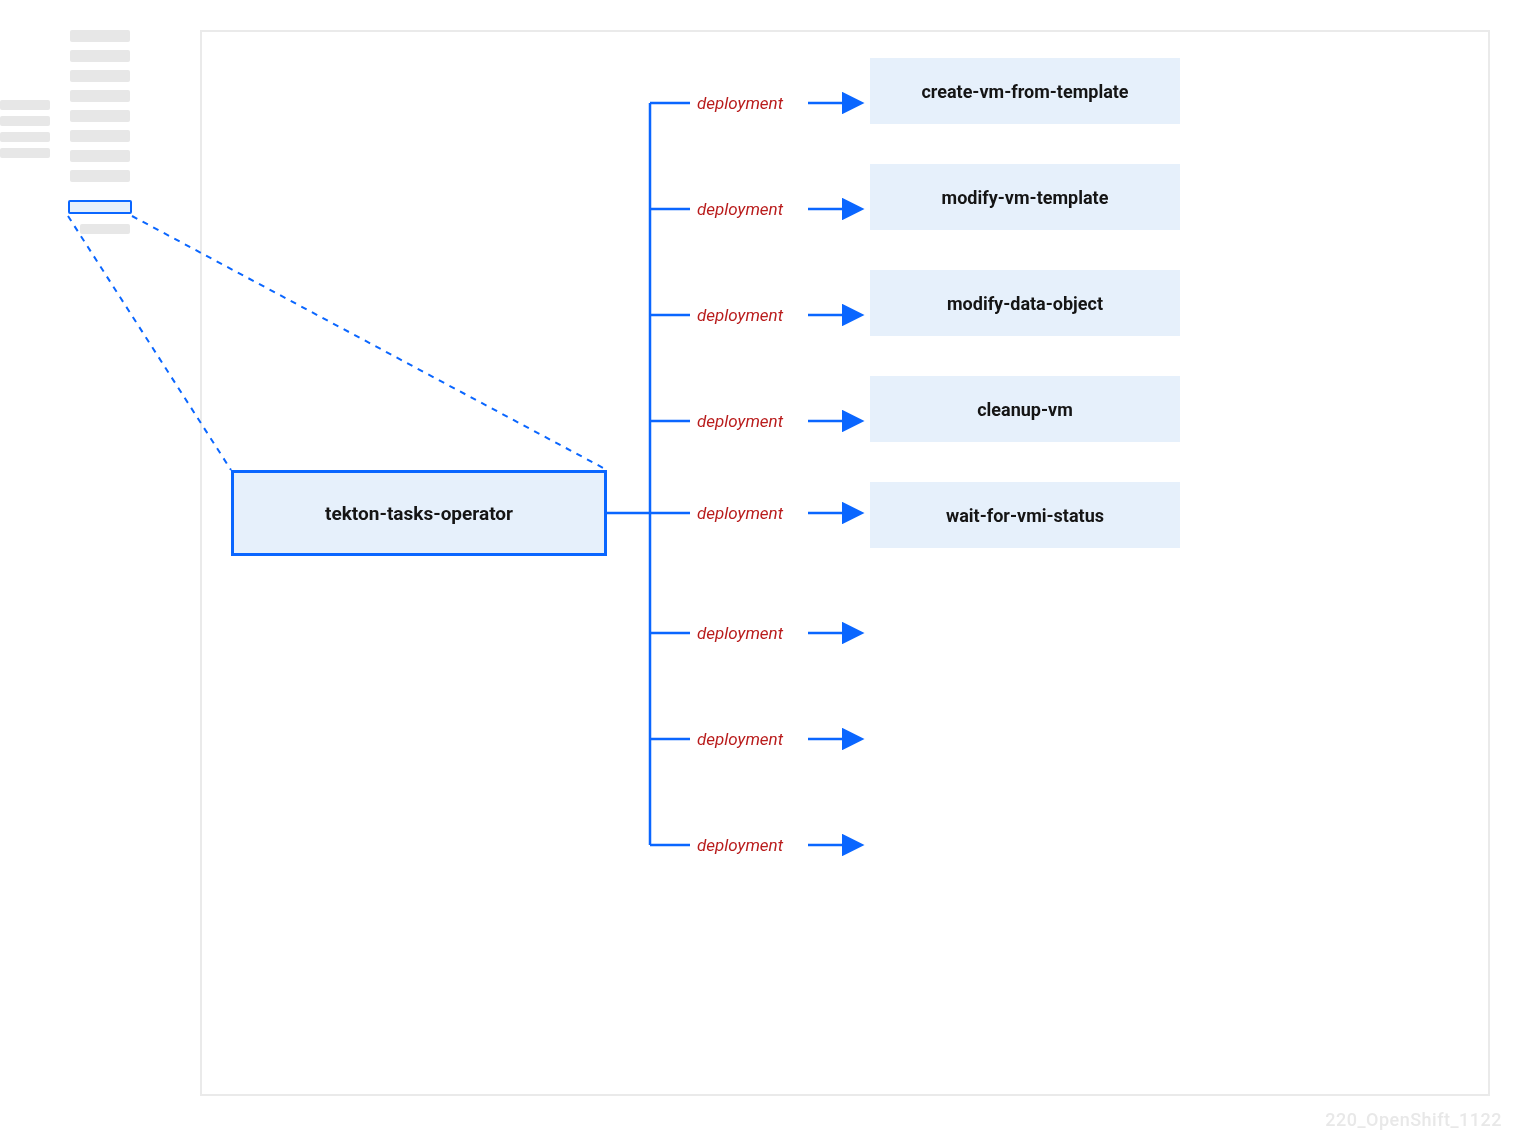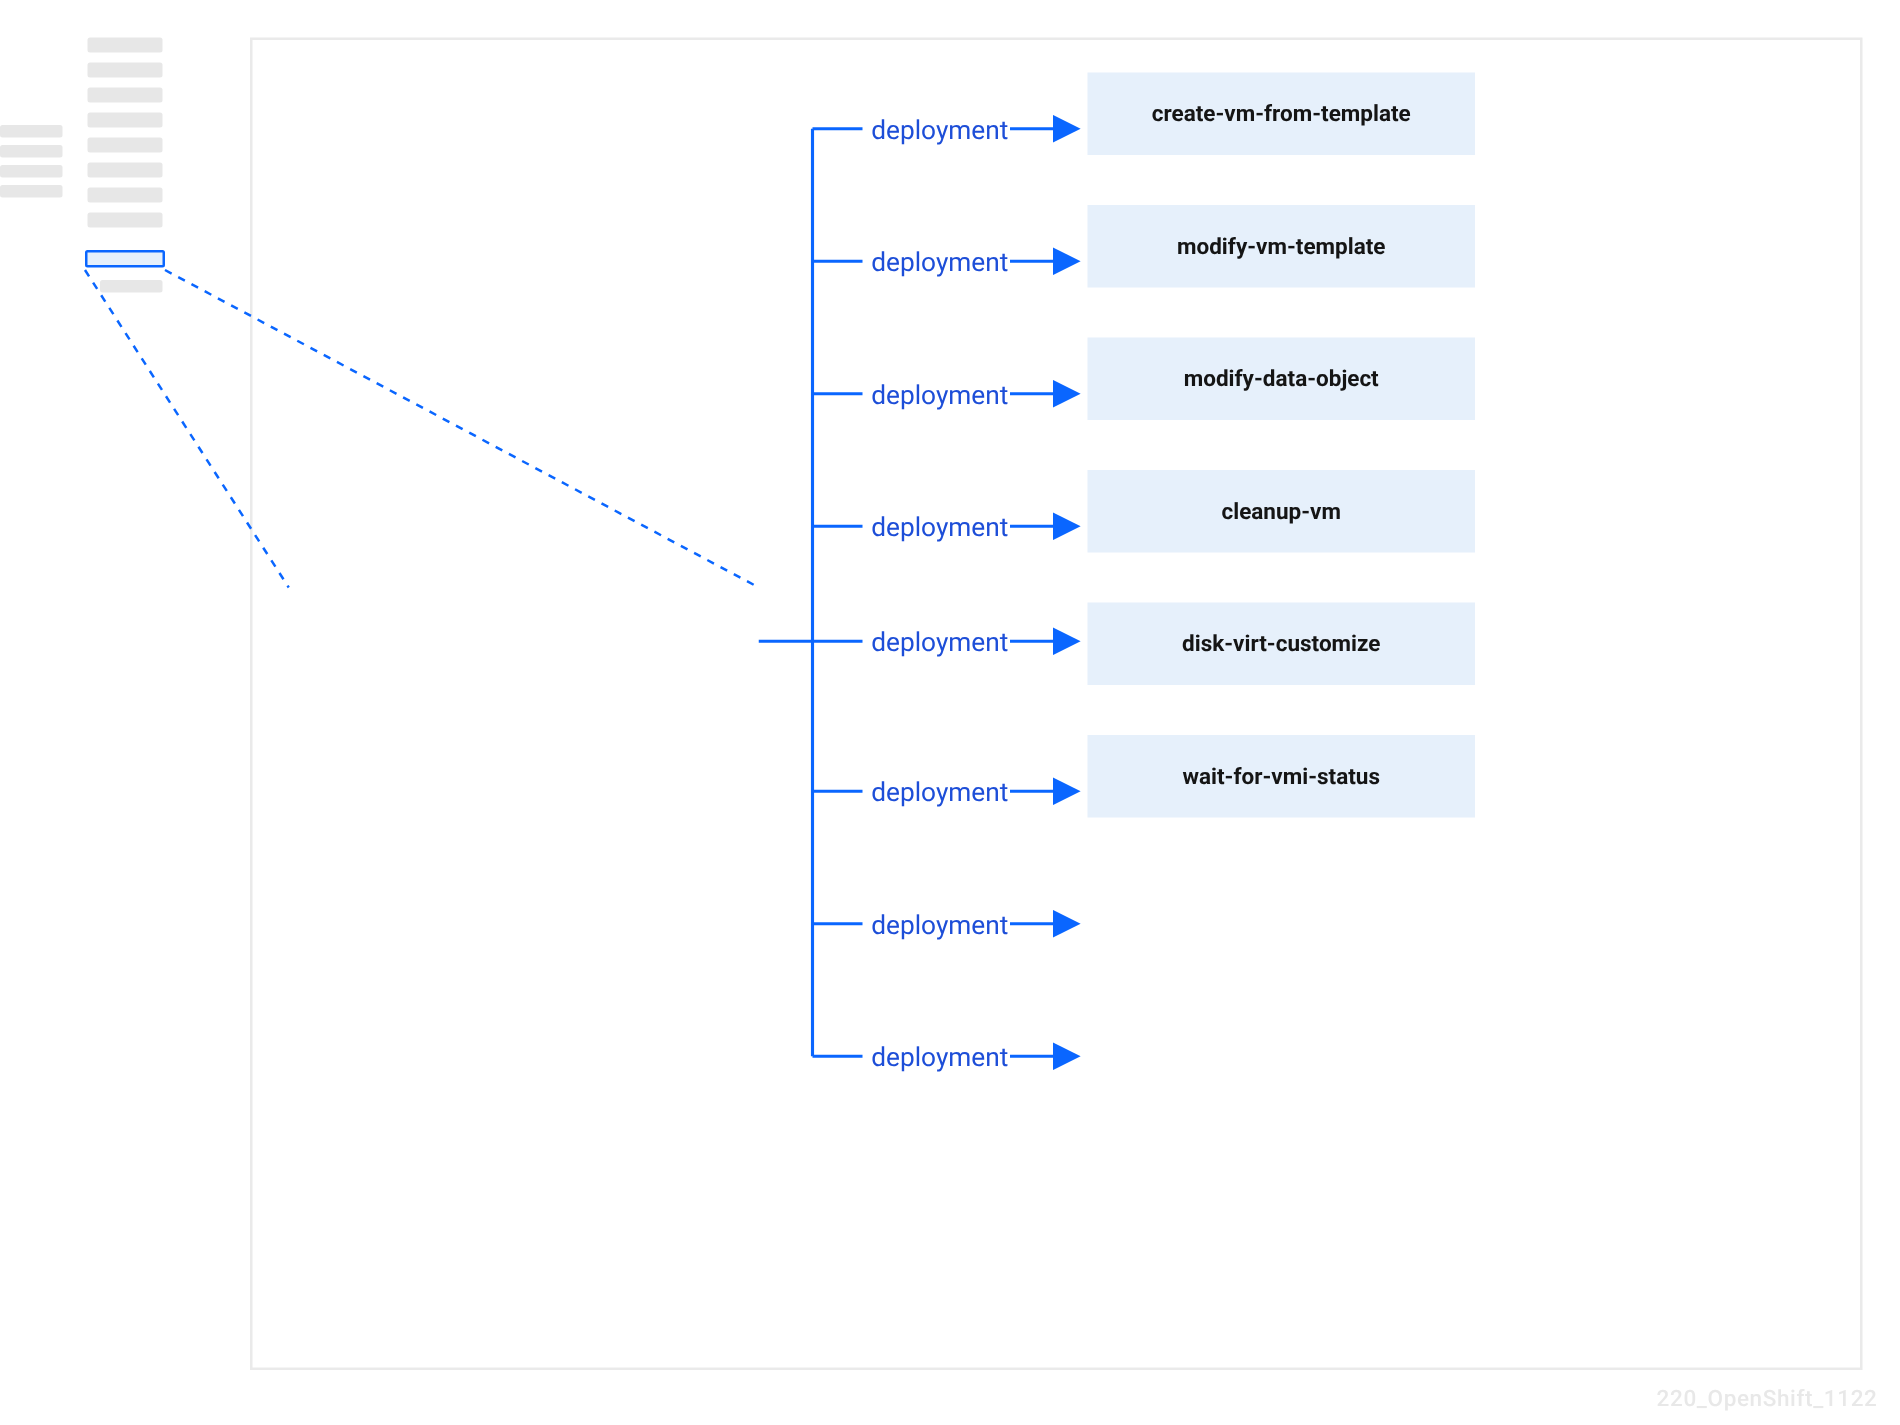--- a/index.html
+++ b/index.html
@@ -88,22 +88,23 @@
     display: flex;
     align-items: center;
     justify-content: center;
     font-weight: 700;
     font-size: 18px;
     margin-bottom: 40px;
   }
   
   .dep-label {
     position: absolute;
-    font-size: 21px;
-    color: #1d4ed8;
+    font-size: 17px;
+    color: #b91c1c;
+    font-style: italic;
   }
   
   svg.connectors {
     position: absolute;
     left: 0;
     top: 0;
     width: 1520px;
     height: 1140px;
     pointer-events: none;
   }
@@ -136,36 +137,36 @@
       <div class="bar"></div>
       <div class="bar"></div>
     <div class="bar"></div>
       <div class="bar"></div>
       <div class="bar"></div>
       <div class="bar"></div>
   </div>
   <div class="mini-highlight"></div>
   <div class="mini-below"></div>
 
+  <div class="operator">
+    <span>tekton-tasks-operator</span>
+  </div>
 
   <div class="tasks">
     <div class="task">
         <span>create-vm-from-template</span>
       </div>
     <div class="task">
         <span>modify-vm-template</span>
       </div>
     <div class="task">
         <span>modify-data-object</span>
       </div>
     <div class="task">
         <span>cleanup-vm</span>
-      </div>
-    <div class="task">
-        <span>disk-virt-customize</span>
       </div>
     <div class="task">
         <span>wait-for-vmi-status</span>
       </div>
   </div>
 
   <div class="dep-label" style="left:697px; top:93px;">deployment</div>
   <div class="dep-label" style="left:697px; top:199px;">deployment</div>
   <div class="dep-label" style="left:697px; top:305px;">deployment</div>
   <div class="dep-label" style="left:697px; top:411px;">deployment</div>

